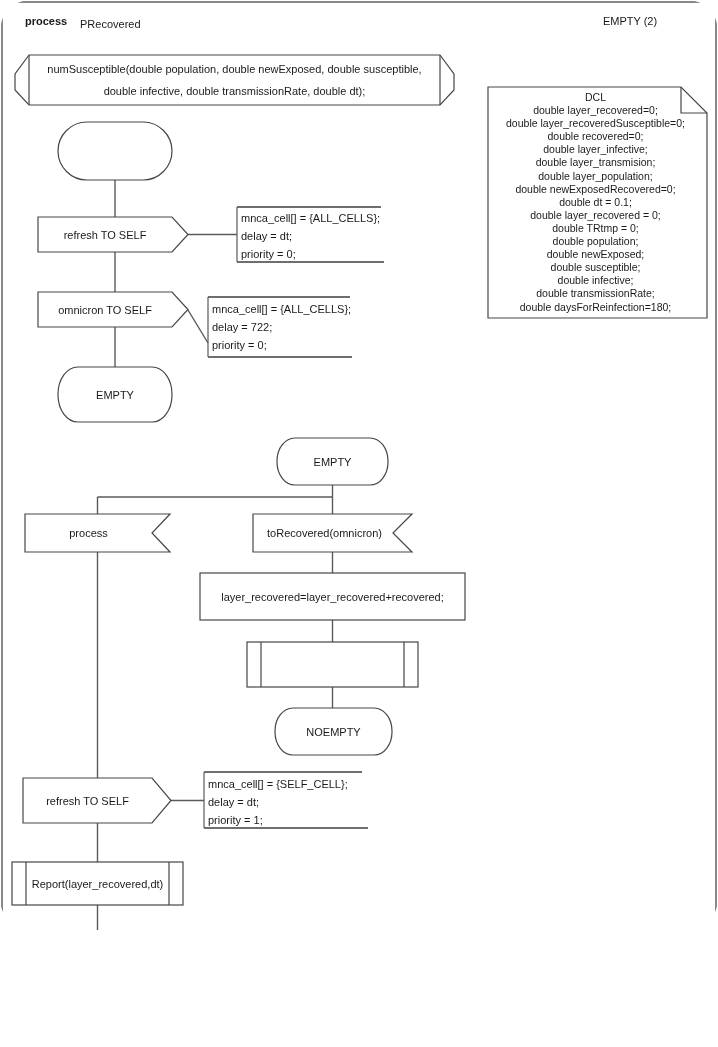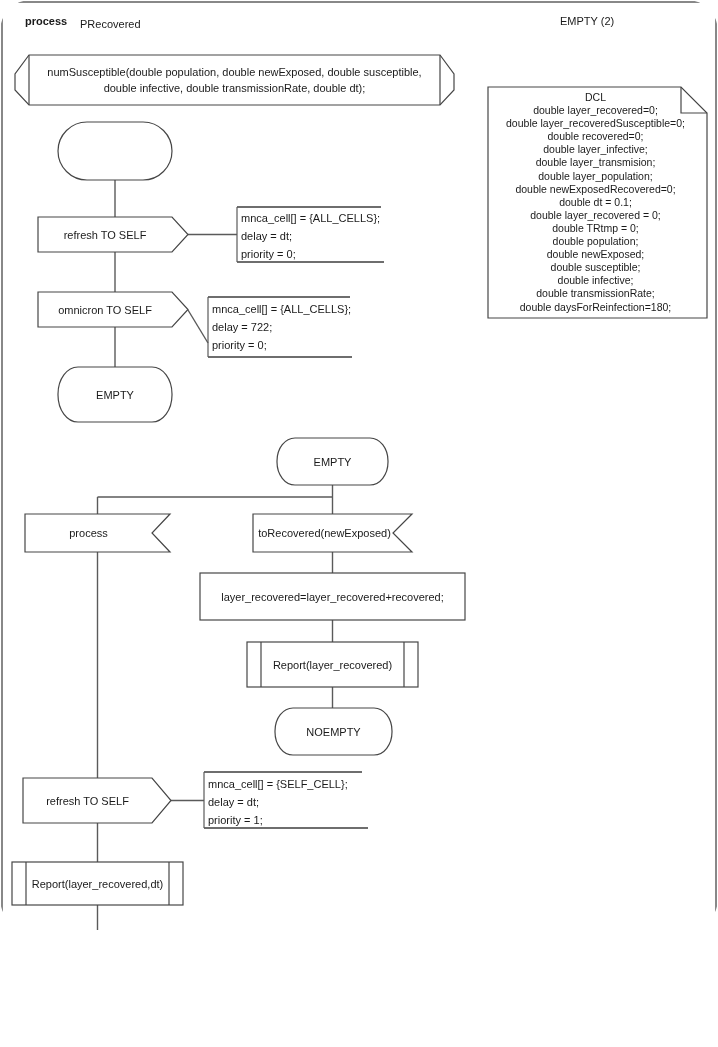--- a/index.html
+++ b/index.html
@@ -21,34 +21,34 @@
   }
   svg.canvas{position:absolute;left:0;top:0;}
   svg .shape{fill:#ffffff;stroke:var(--line);stroke-width:1.2;}
   svg .edge{fill:none;stroke:var(--line);stroke-width:1.2;}
   svg .conn{fill:none;stroke:var(--connector);stroke-width:1.4;}
   svg .anno-h{fill:none;stroke:var(--anno);stroke-width:2;}
   svg .anno-v{fill:none;stroke:var(--connector);stroke-width:1.2;}
   svg .pageborder{fill:none;stroke:#6b6b6b;stroke-width:1.6;}
   .lbl{
     position:absolute;display:flex;align-items:center;justify-content:center;
-    text-align:center;font-size:11px;line-height:16px;color:var(--text);
+    text-align:center;font-size:11px;line-height:22px;color:var(--text);
     white-space:pre-line;pointer-events:none;
   }
   .anno-txt{
     position:absolute;font-size:11px;line-height:18px;color:var(--text);
     white-space:pre-line;text-align:left;
   }
   .dcl-txt{
     position:absolute;font-size:10.5px;line-height:13.1px;color:var(--text);
     white-space:pre-line;text-align:center;
   }
   .hdr{position:absolute;font-size:11px;color:var(--text);}
   .hdr.bold{font-weight:bold;}
-  .hdr.right{text-align:left;}
+  .hdr.right{text-align:center;}
 </style>
 </head>
 <body>
 
 <div class="page">
 
   <svg class="canvas" width="718" height="1047" viewBox="0 0 718 1047">
 
     <rect class="pageborder" x="2" y="2" width="714" height="1043"></rect>
 
@@ -156,25 +156,24 @@
   <div class="anno-txt" style="left:212px;top:300px;width:142px;">mnca_cell[] = {ALL_CELLS};
 delay = 722;
 priority = 0;</div>
 
   <div class="lbl" style="left:58px;top:367px;width:114px;height:55px;">EMPTY</div>
 
   <div class="lbl" style="left:277px;top:438px;width:111px;height:47px;">EMPTY</div>
 
   <div class="lbl" style="left:25px;top:514px;width:127px;height:38px;">process</div>
 
-  <div class="lbl" style="left:253px;top:514px;width:143px;height:38px;">toRecovered(newExposed)</div>
+  <div class="lbl" style="left:253px;top:514px;width:143px;height:38px;">toRecovered(omnicron)</div>
 
   <div class="lbl" style="left:200px;top:573px;width:265px;height:47px;">layer_recovered=layer_recovered+recovered;</div>
 
-  <div class="lbl" style="left:261px;top:642px;width:143px;height:45px;">Report(layer_recovered)</div>
 
   <div class="lbl" style="left:275px;top:708px;width:117px;height:47px;">NOEMPTY</div>
 
   <div class="lbl" style="left:23px;top:778px;width:129px;height:45px;">refresh TO SELF</div>
   <div class="anno-txt" style="left:208px;top:775px;width:150px;">mnca_cell[] = {SELF_CELL};
 delay = dt;
 priority = 1;</div>
 
   <div class="lbl" style="left:26px;top:862px;width:143px;height:43px;">Report(layer_recovered,dt)</div>
 

